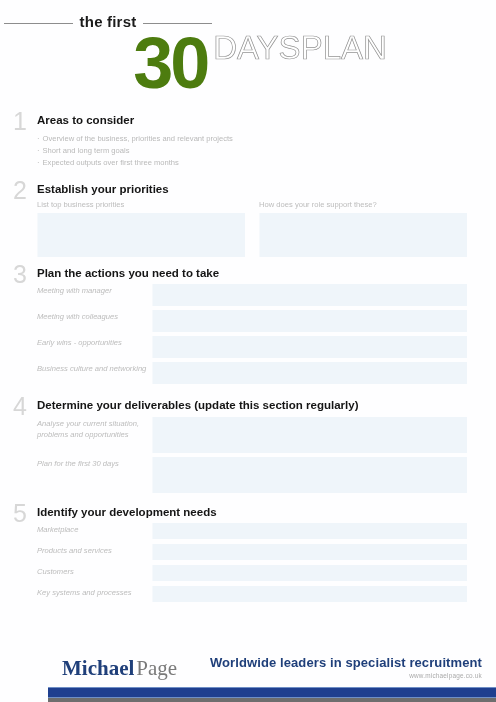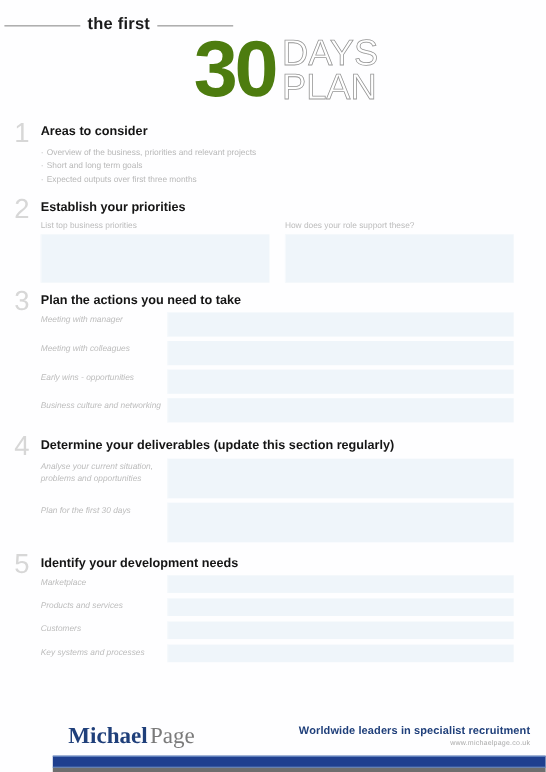--- a/index.html
+++ b/index.html
@@ -62,21 +62,20 @@
   .thirty {
     font-family: "Liberation Sans", sans-serif;
     font-size: 72px;
     font-weight: bold;
     color: #4d7c0f;
     line-height: 0.92;
     letter-spacing: -3px;
   }
   .daysplan {
     display: flex;
-    flex-direction: column;
     margin-left: 6px;
     margin-top: 2px;
   }
   .dp-line {
     font-family: "Liberation Sans", sans-serif;
     font-size: 33px;
     line-height: 0.95;
     letter-spacing: 0px;
     color: #ffffff;
     -webkit-text-stroke: 0.7px #9a9a9a;
@@ -203,21 +202,21 @@
     font-size: 21px;
     line-height: 1;
     white-space: nowrap;
   }
   .logo .m { color: #1f3f7a; font-weight: bold; }
   .logo .p { color: #7a7a7a; font-weight: normal; margin-left: 2px; }
   .foot-right {
     text-align: right;
   }
   .tagline {
-    font-size: 10px;
+    font-size: 13px;
     font-weight: bold;
     color: #1f3f7a;
     letter-spacing: 0.1px;
     white-space: nowrap;
   }
   .url {
     font-size: 6.4px;
     color: #aaaaaa;
     margin-top: 2px;
     letter-spacing: 0.2px;

